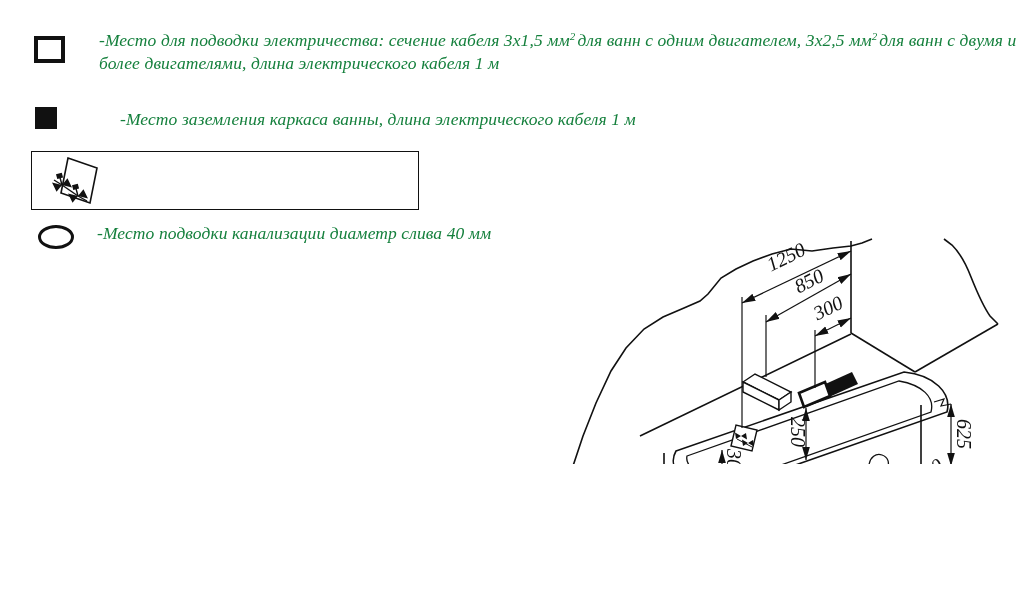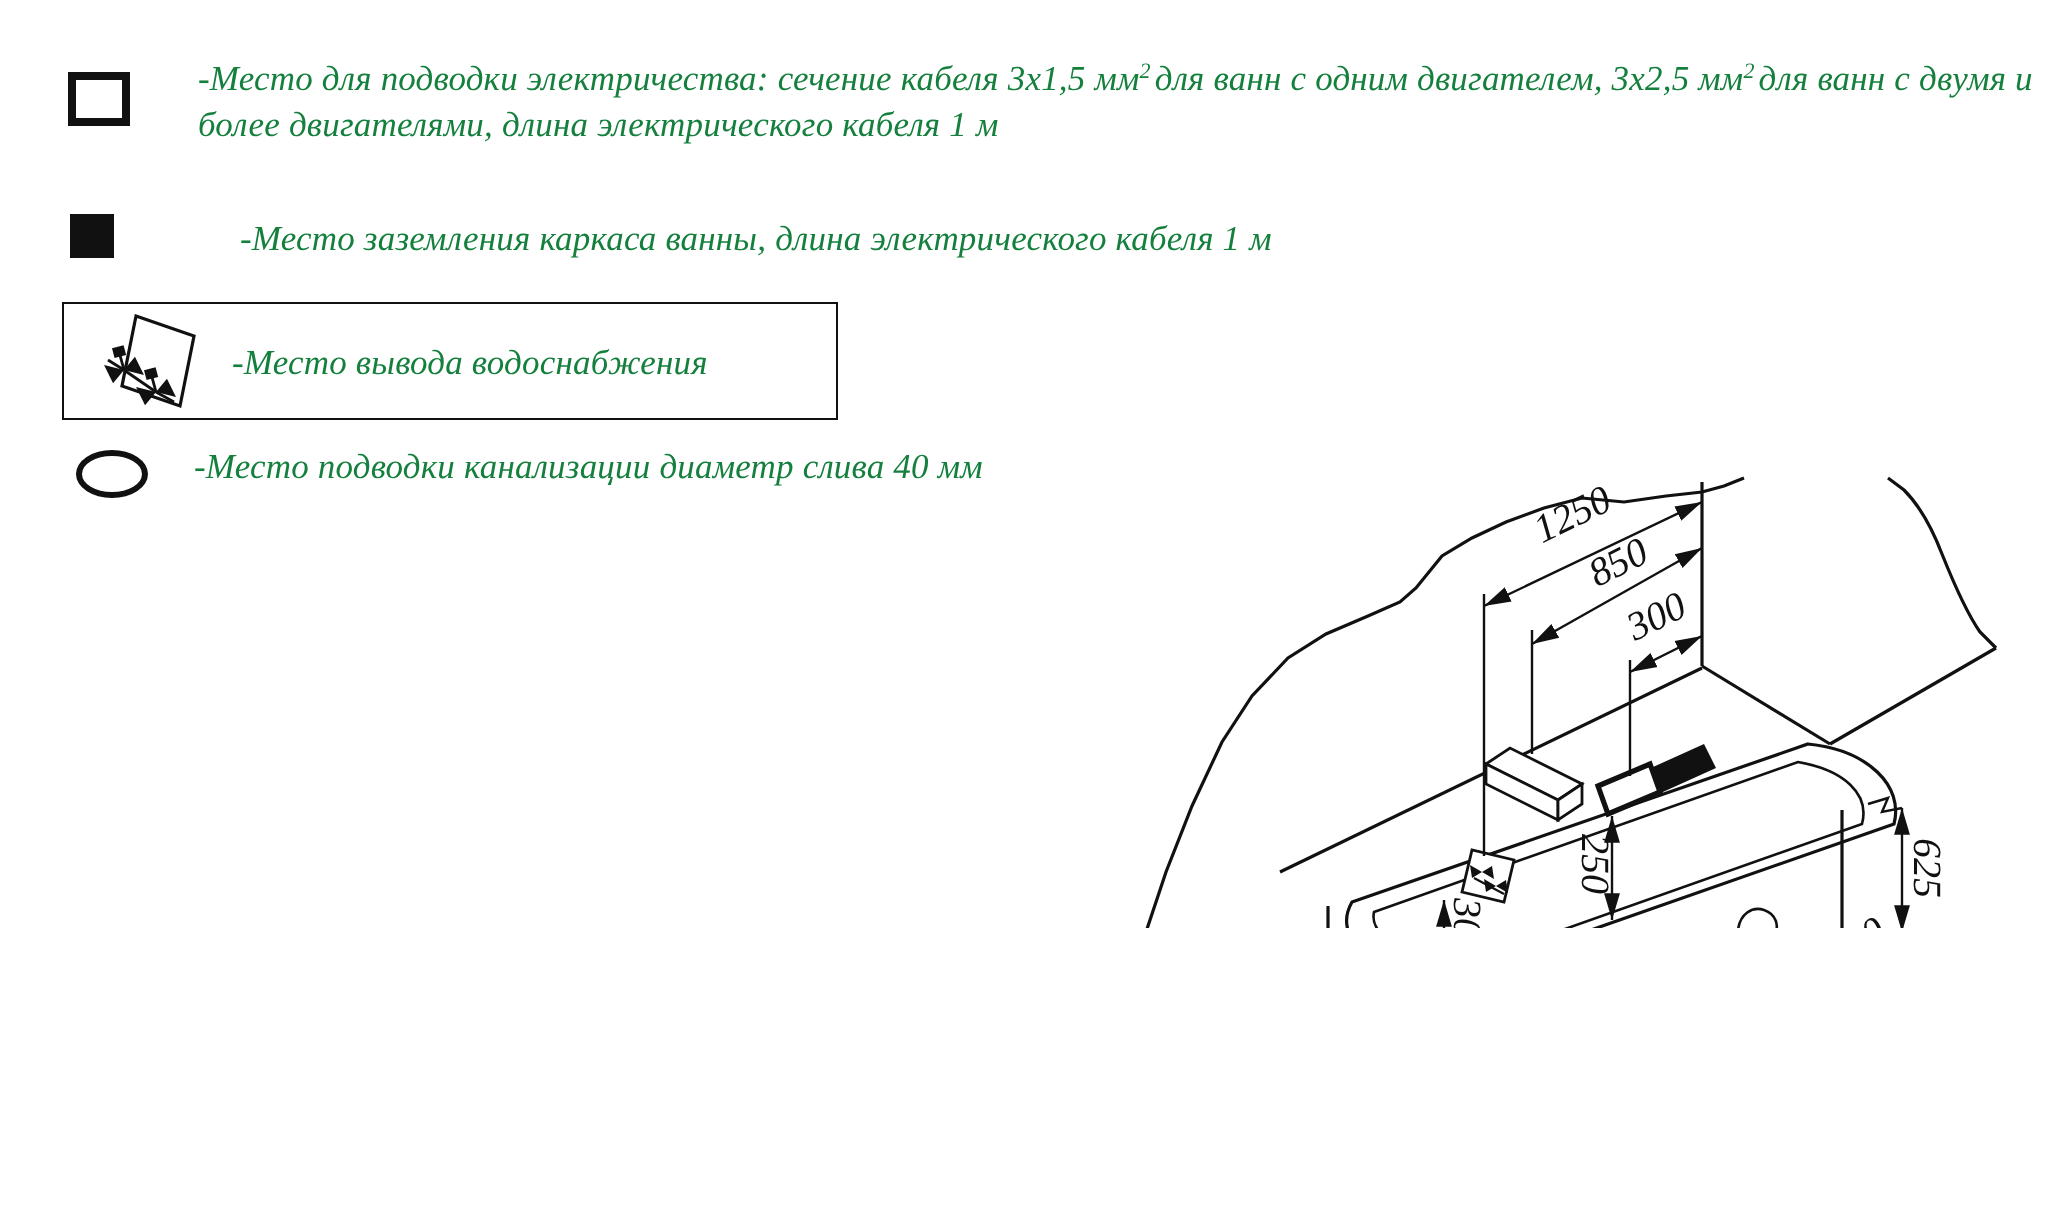--- a/index.html
+++ b/index.html
@@ -39,21 +39,20 @@
           <path d="M0,0 l-9,-5 l2,10 z M0,0 l9,5 l-2,-10 z" fill="#111"></path>
           <line x1="0" y1="0" x2="0" y2="-8" stroke="#111" stroke-width="1.4"></line>
           <rect x="-3" y="-12" width="6" height="5" fill="#111"></rect>
         </g>
         <g transform="translate(32,42) rotate(-15)">
           <path d="M0,0 l-9,-5 l2,10 z M0,0 l9,5 l-2,-10 z" fill="#111"></path>
           <line x1="0" y1="0" x2="0" y2="-8" stroke="#111" stroke-width="1.4"></line>
           <rect x="-3" y="-12" width="6" height="5" fill="#111"></rect>
         </g>
       </svg>
-      <div class="legend-text" style="left:84px;top:18px;width:290px;">-Место вывода водоснабжения</div>
     </div>
 
     <div class="icon-oval"></div>
     <div class="legend-text" style="left:97px;top:222px;width:900px;">-Место подводки канализации диаметр слива 40 мм</div>
   </div>
 
   <svg class="drawing-svg" width="1035" height="606" viewBox="0 0 1035 606">
     <defs>
       <marker id="arr" markerUnits="userSpaceOnUse" markerWidth="14" markerHeight="12" viewBox="0 0 12 10" refX="11.5" refY="5" orient="auto-start-reverse">
         <path d="M0,1.6 L11.5,5 L0,8.4 Z" fill="#111"></path>

